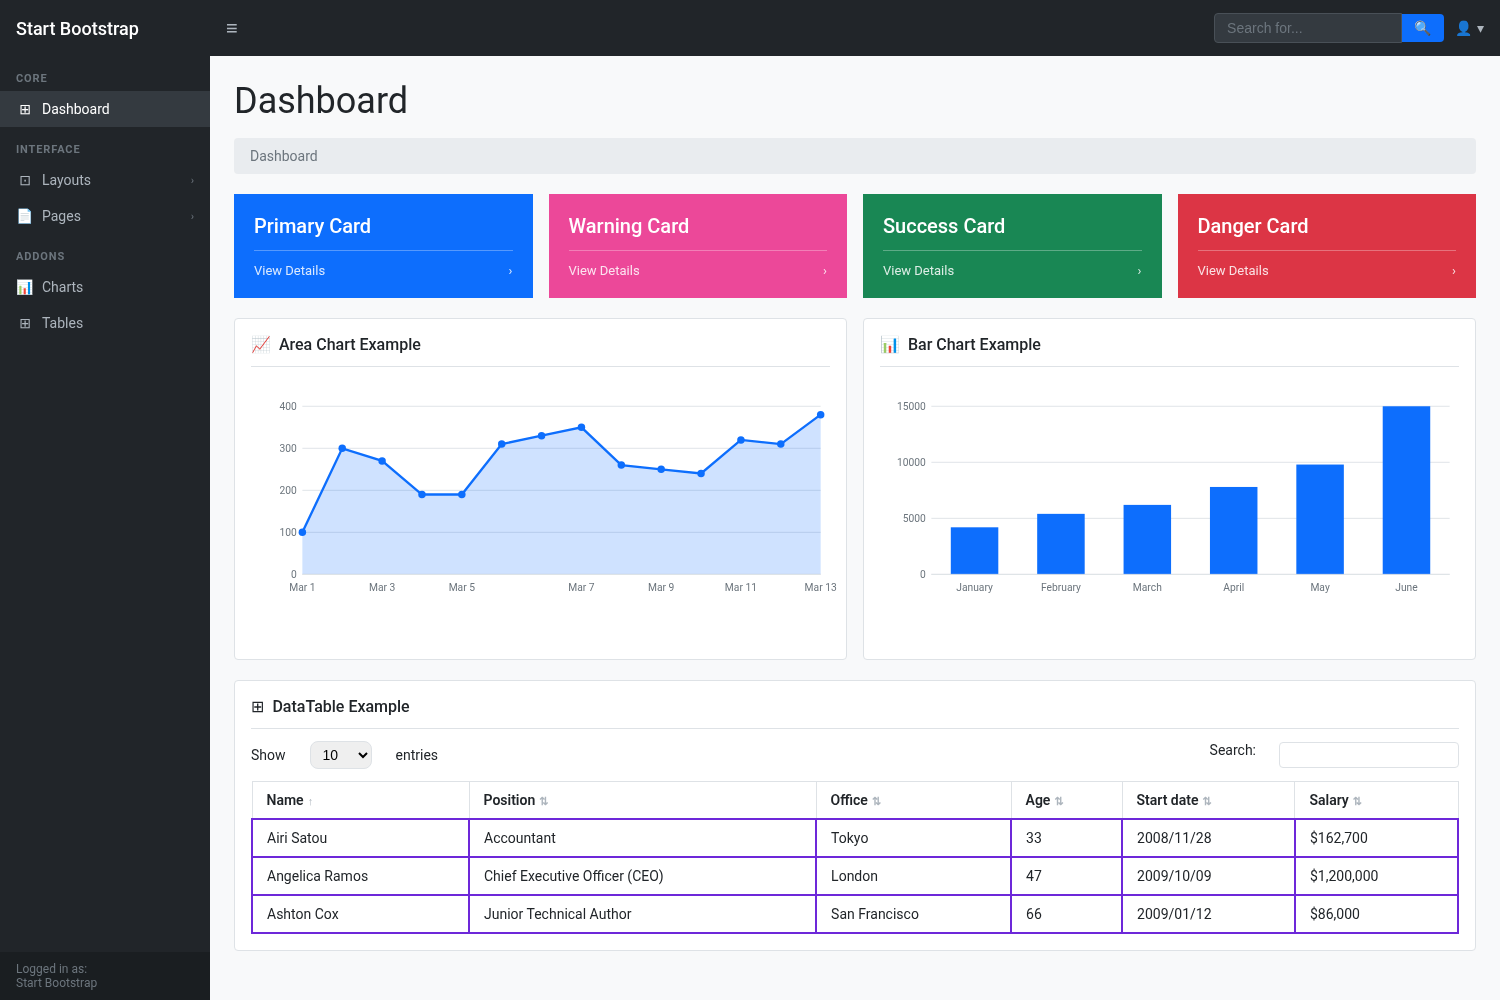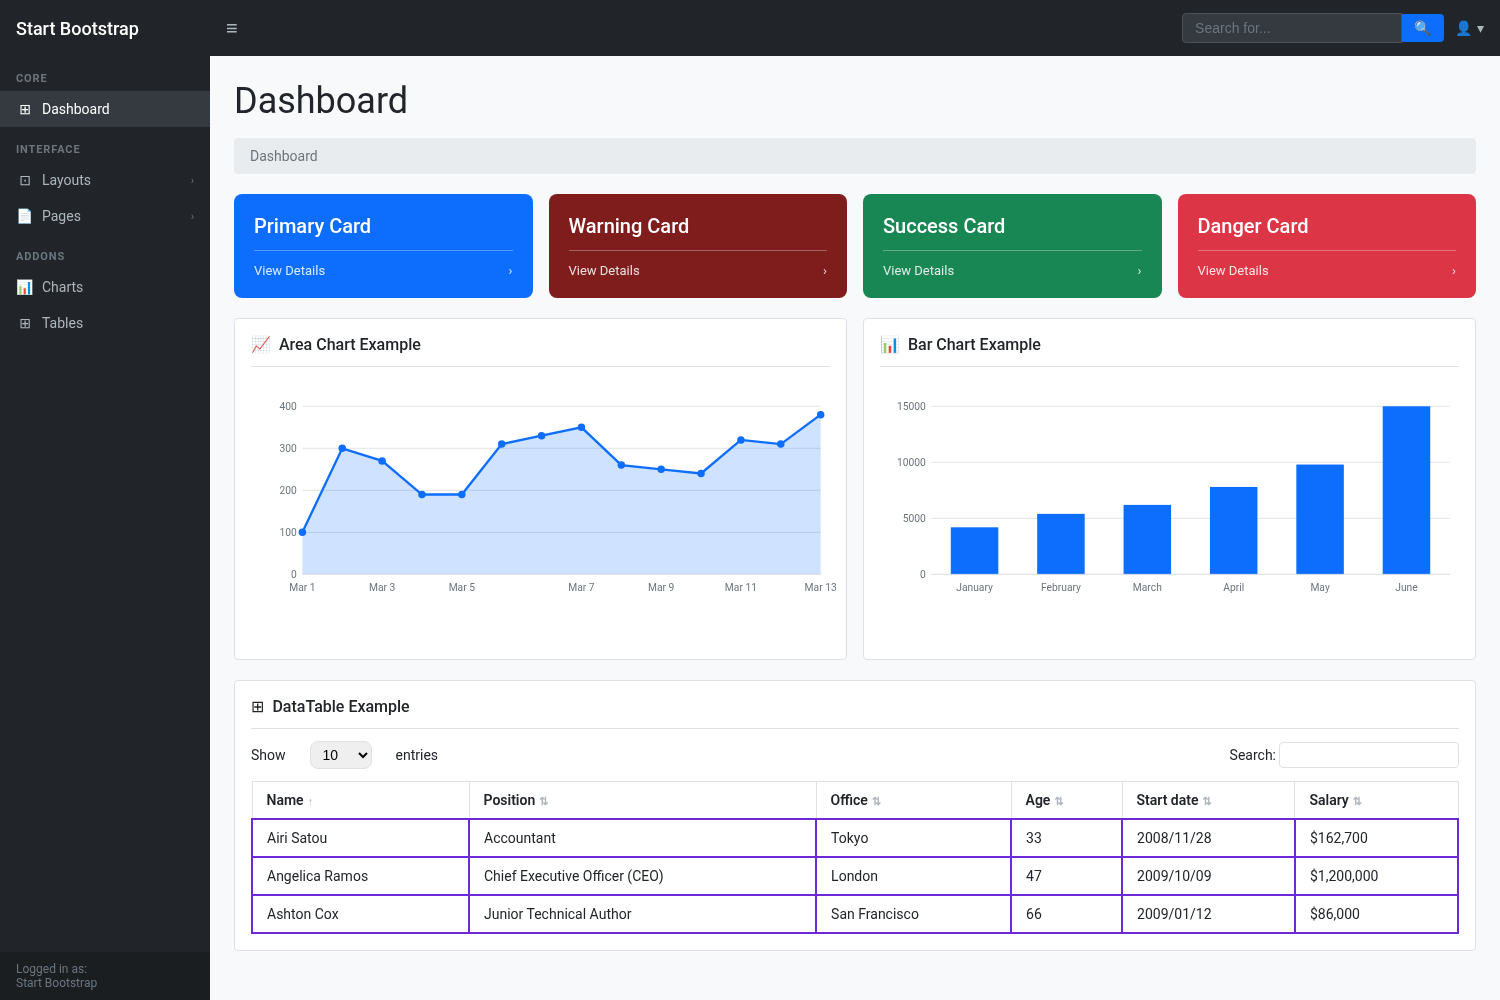--- a/index.html
+++ b/index.html
@@ -32,21 +32,21 @@
       align-items: center;
       margin-right: 12px;
     }
     .topnav-search input {
       background: #343a40;
       border: 1px solid #495057;
       color: #adb5bd;
       padding: 6px 12px;
       border-radius: 4px 0 0 4px;
       outline: none;
-      width: 220px;
+      width: 188px;
       font-size: 14px;
     }
     .topnav-search input::placeholder { color: #6c757d; }
     .topnav-search-btn {
       background: #0d6efd;
       border: none;
       color: #fff;
       padding: 6px 12px;
       border-radius: 0 4px 4px 0;
       cursor: pointer;
@@ -135,21 +135,21 @@
     }
 
     
     .cards-row {
       display: grid;
       grid-template-columns: repeat(4, 1fr);
       gap: 16px;
       margin-bottom: 20px;
     }
     .stat-card {
-      border-radius: 8px;
+      border-radius: 0;
       padding: 20px;
       display: flex;
       flex-direction: column;
       gap: 12px;
     }
     .stat-card-title {
       font-size: 20px;
       font-weight: 500;
       color: #fff;
     }
@@ -159,21 +159,21 @@
     }
     .stat-card-link {
       display: flex;
       align-items: center;
       justify-content: space-between;
       color: rgba(255,255,255,0.85);
       font-size: 13px;
       cursor: pointer;
     }
     .card-primary { background: #0d6efd; }
-    .card-warning { background: #7f1d1d; }
+    .card-warning { background: #ec4899; }
     .card-warning .stat-card-title { color: #fff; }
     .card-warning .stat-card-link { color: rgba(255,255,255,0.85); }
     .card-success { background: #198754; }
     .card-danger { background: #dc3545; }
 
     
     .charts-row {
       display: grid;
       grid-template-columns: 1fr 1fr;
       gap: 16px;
@@ -229,22 +229,22 @@
       color: #212529;
     }
     .table-show-entries select {
       padding: 4px 8px;
       border: 1px solid #dee2e6;
       border-radius: 8px;
       font-size: 14px;
     }
     .table-search-wrap {
       display: flex;
-      align-items: center;
-      gap: 3px;
+      align-items: flex-start;
+      gap: 23px;
       color: #212529;
     }
     .table-search-wrap input {
       padding: 4px 8px;
       border: 1px solid #dee2e6;
       border-radius: 4px;
       font-size: 14px;
       width: 180px;
     }
     table {

